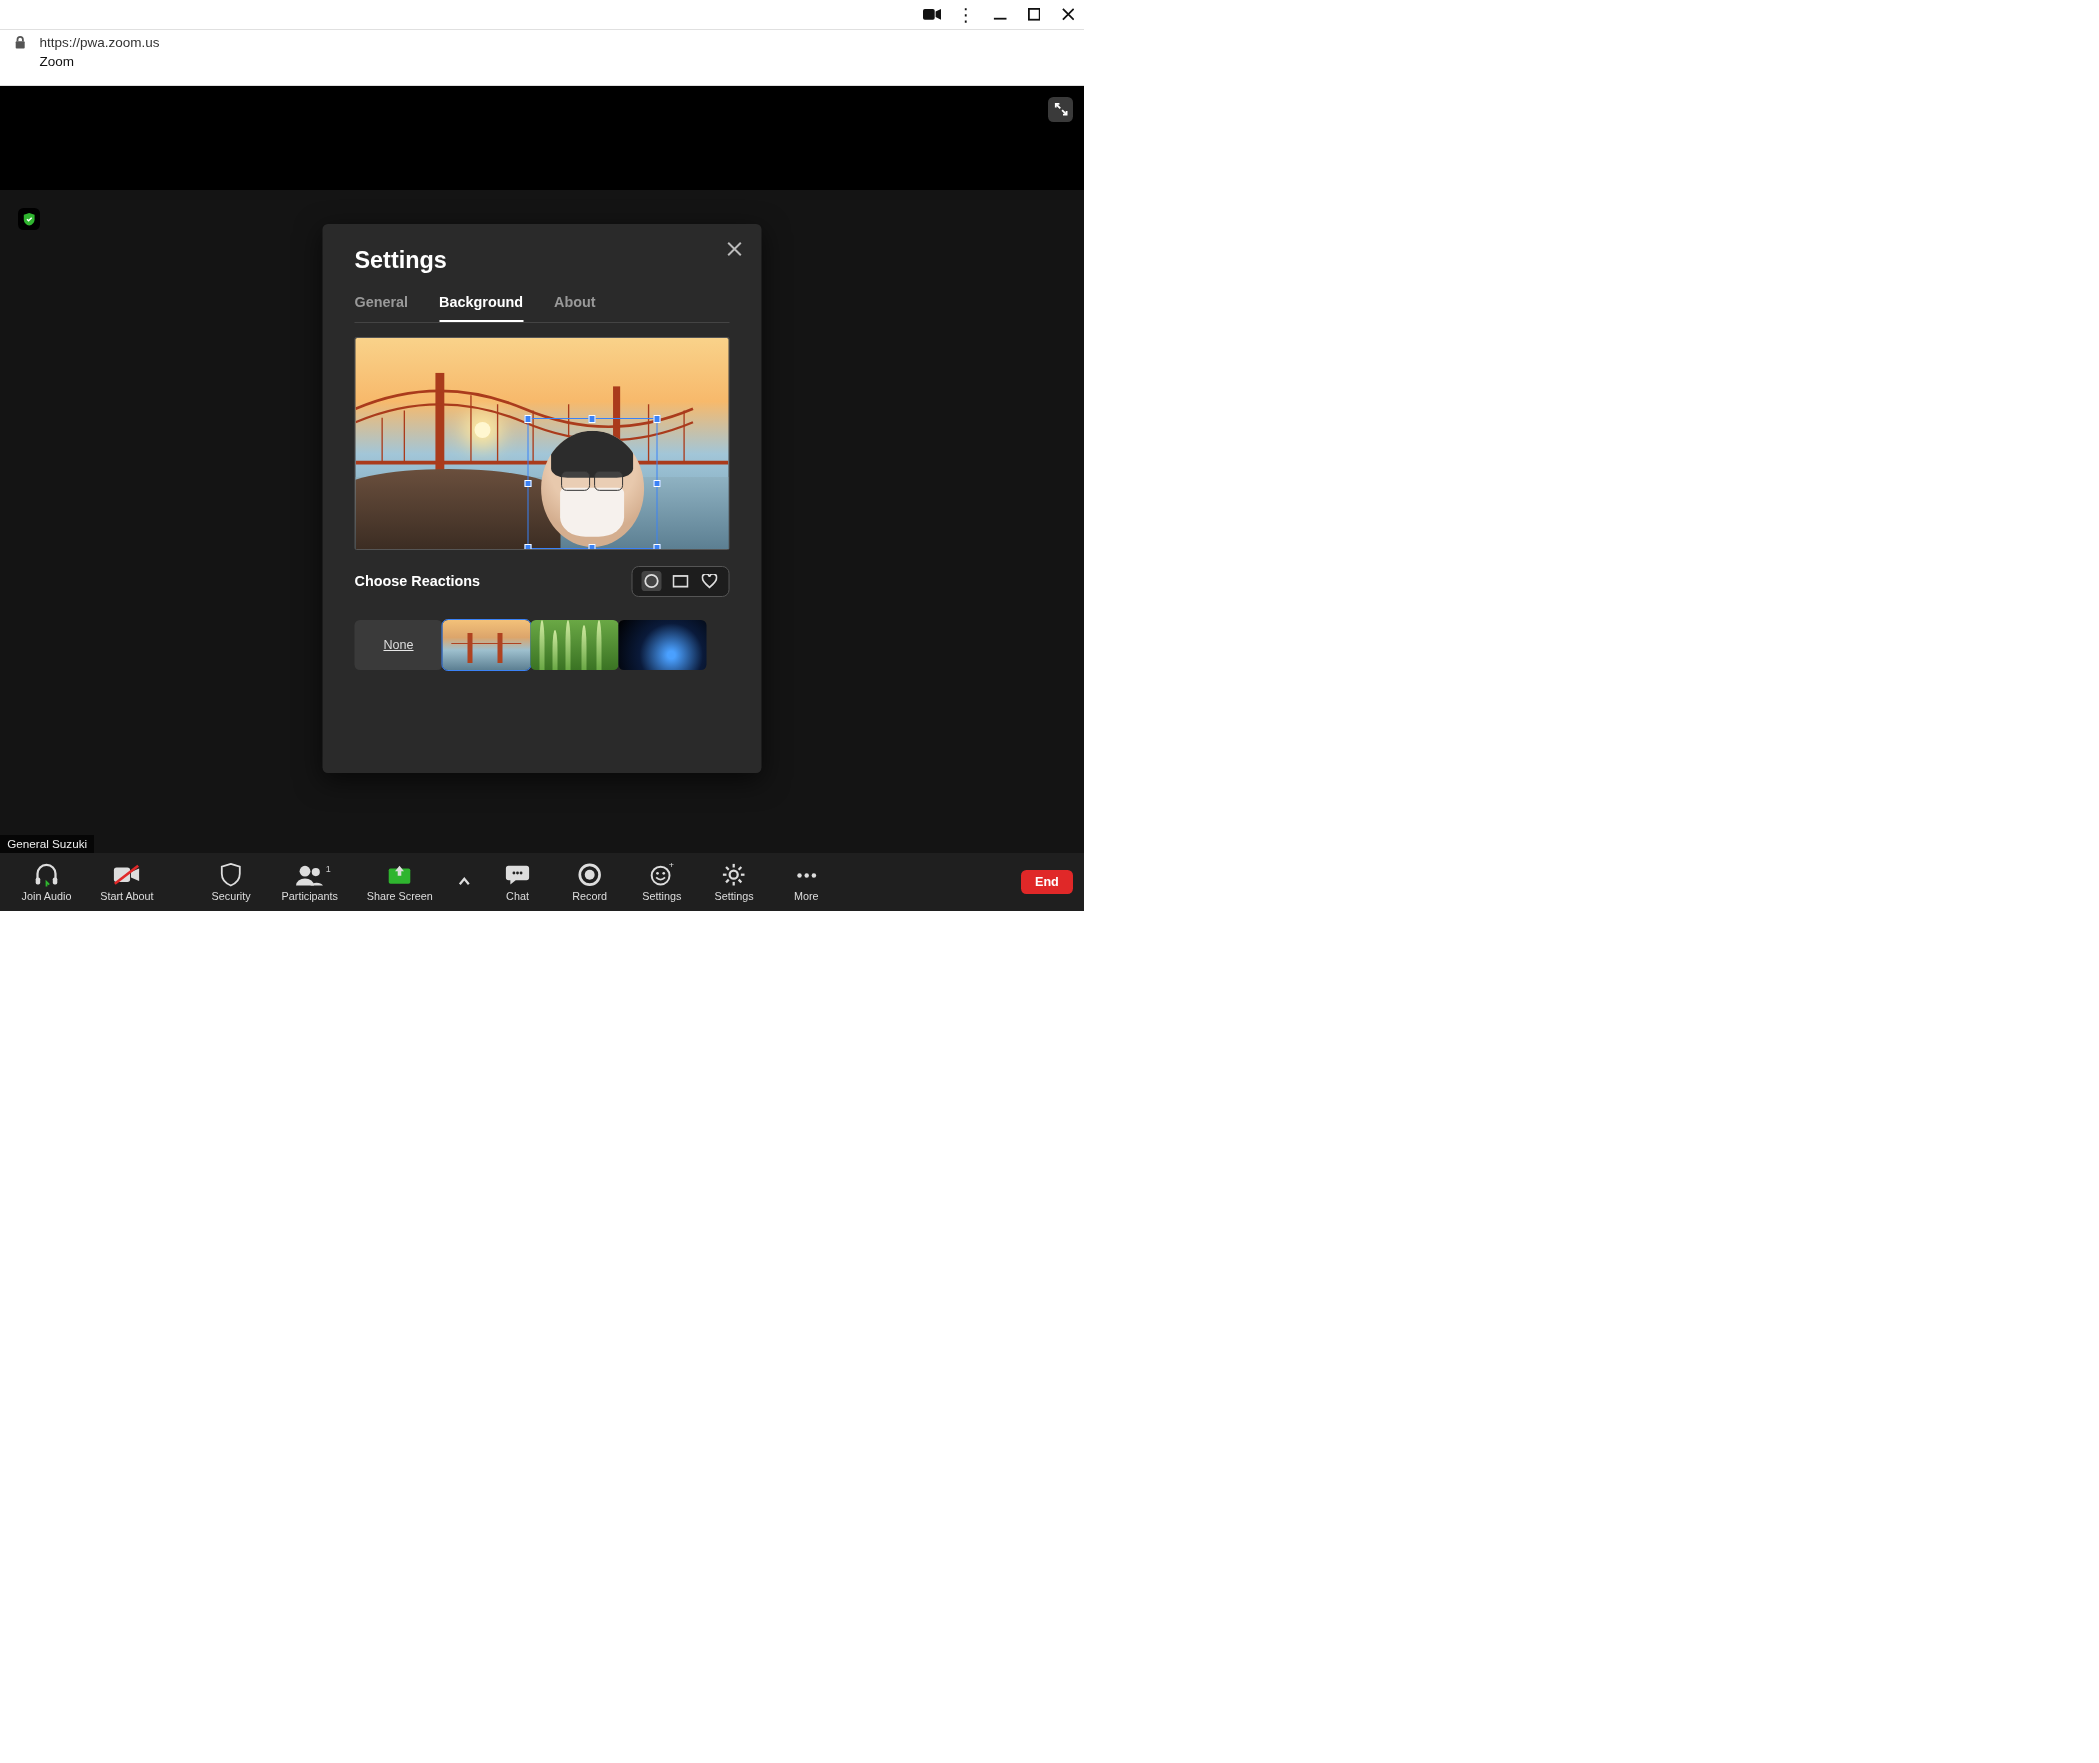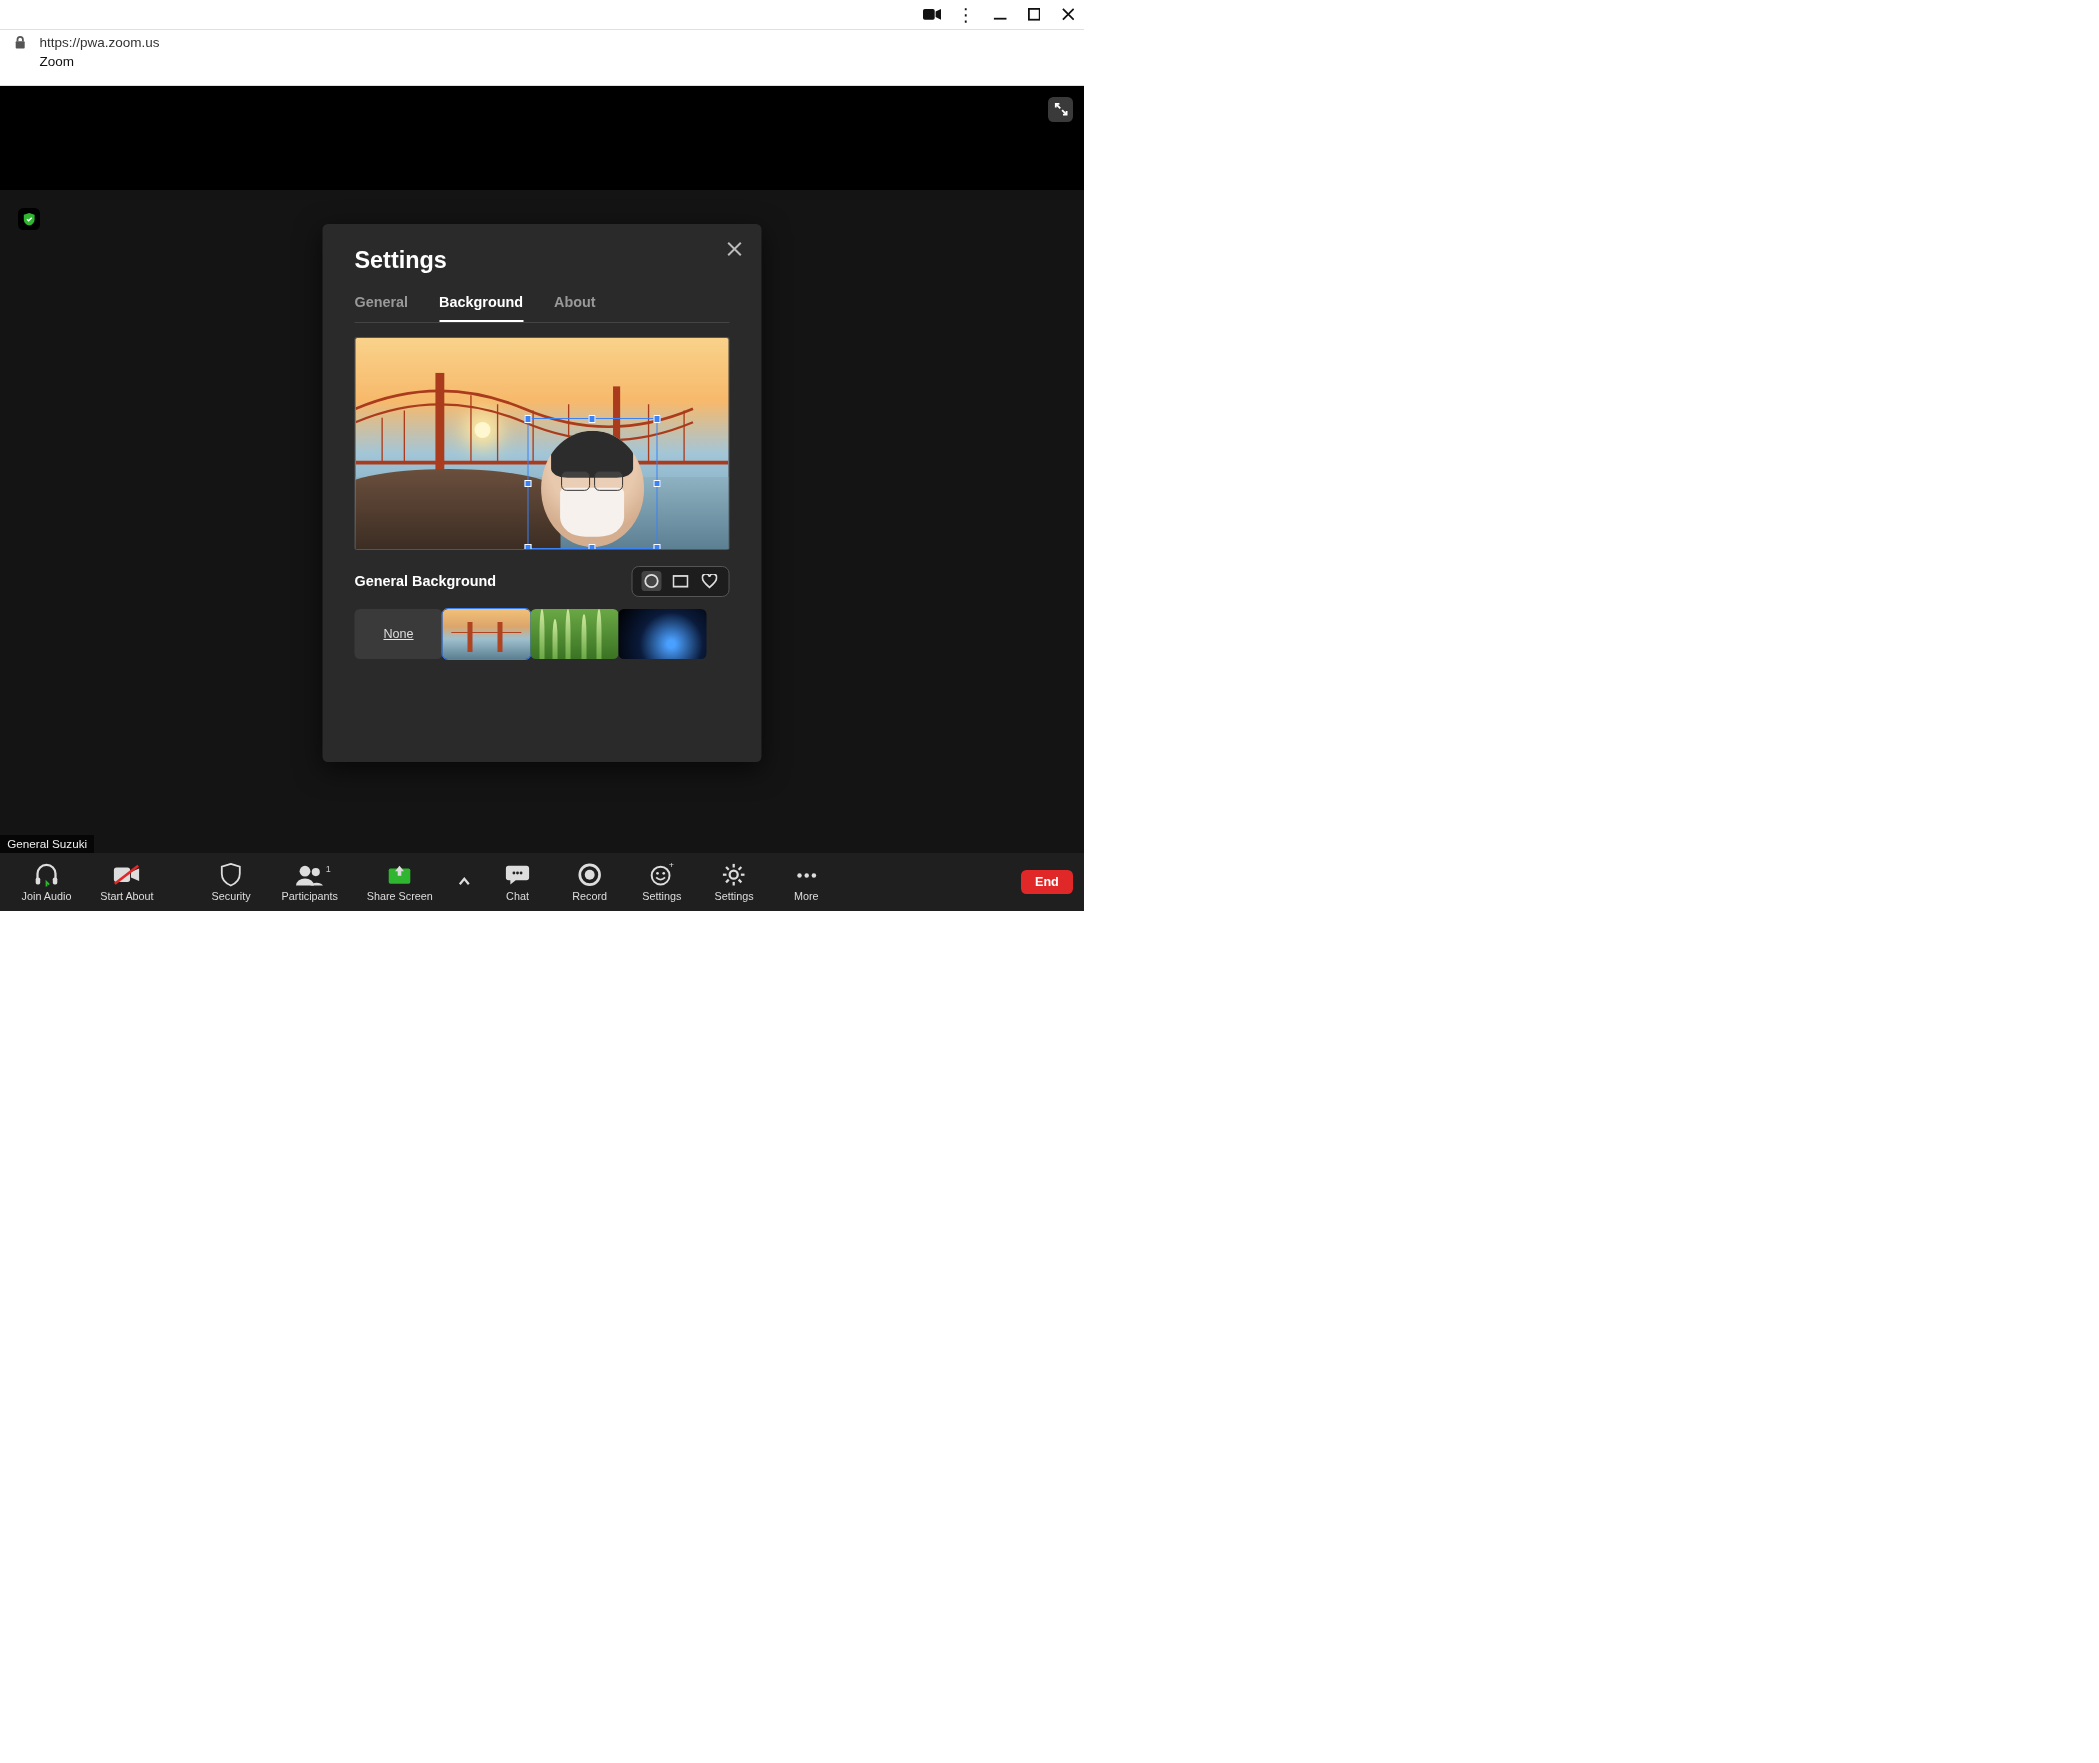--- a/index.html
+++ b/index.html
@@ -40,21 +40,21 @@
   .face { position:absolute; left:50%; top:50%; width:80%; height:90%; transform:translate(-50%,-45%); border-radius:50%; background:radial-gradient(circle at 50% 30%, #e8c9ad 45%, #d4ae8f 70%); overflow:hidden; display:flex; align-items:flex-end; justify-content:center;}
   .hair { position:absolute; top:0; left:10%; right:10%; height:40%; background:#2c2c2c; border-radius:50% 50% 20% 20%;}
   .mask { width:62%; height:42%; background:#f6f1ed; border-radius:10% 10% 40% 40%; margin-bottom:10%;}
   .glasses { position:absolute; top:34%; left:20%; right:20%; display:flex; justify-content:space-between;}
   .lens { width:29px; height:20px; border:1.8px solid #333; border-radius:5.4px; background:rgba(255,255,255,0.1);}
   .choose-row { display:flex; align-items:center; justify-content:space-between; margin-top:16px;}
   .choose-title { font-size:14.4px; font-weight:600; color:#fff;}
   .shape-toggle { display:flex; gap:9px; background:#1d1d1d; border:0.9px solid #555; border-radius:7.2px; padding:4.5px 9px;}
   .shape-btn { width:20px; height:20px; display:flex; align-items:center; justify-content:center; color:#ccc; cursor:pointer; border-radius:3.6px;}
   .shape-btn.active { background:#444;}
-  .bg-row { display:flex; margin-top:12px;text-decoration:underline;}
+  .bg-row { display:flex; margin-top:23px;text-decoration:underline;}
   .bg-tile { width:88px; height:50px; border-radius:5.4px; cursor:pointer; overflow:hidden; position:relative; display:flex; align-items:center; justify-content:center; font-size:12.6px; color:#ddd;}
   .bg-none { background:#3a3a3a;}
   .bg-tile.selected { outline:1.8px solid #3b82f6; outline-offset:0.9px;}
   .bg-bridge { background:linear-gradient(to bottom,#f3c179 0%,#dca56b 35%,#9ec0ce 60%,#5c7f92 100%);}
   .bg-grass { background:linear-gradient(#6aa845,#3a7323);}
   .bg-space { background:radial-gradient(circle at 60% 70%, #4aa0ff 6%, #0a1a3a 50%, #000 100%);}
   .spacer-bottom { height:76px; }
   
   .toolbar { height:58px; background:#1f1f1f; display:flex; align-items:center; padding:0 10.8px; color:#ddd; gap:7.2px; }
   .tb-item { display:flex; flex-direction:column; align-items:center; justify-content:center; font-size:10.8px; padding:0 10.8px; cursor:pointer; position:relative; min-width:65px;}
@@ -177,21 +177,21 @@
             <div class="handle h-ml"></div>
             <div class="handle h-mr"></div>
             <div class="handle h-bl"></div>
             <div class="handle h-bm"></div>
             <div class="handle h-br"></div>
           </div>
         </div>
       </div>
 
       <div class="choose-row">
-        <div class="choose-title">General Background</div>
+        <div class="choose-title">Choose Reactions</div>
         <div class="shape-toggle">
           <div class="shape-btn active">
             <svg width="16" height="16" viewBox="0 0 18 18">
                 <circle cx="9" cy="9" r="7" fill="none" stroke="#ddd" stroke-width="2"></circle>
               </svg>
           </div>
           <div class="shape-btn">
             <svg width="16" height="12.6" viewBox="0 0 18 14">
                 <rect x="1" y="1" width="16" height="12" fill="none" stroke="#ddd" stroke-width="2"></rect>
               </svg>

